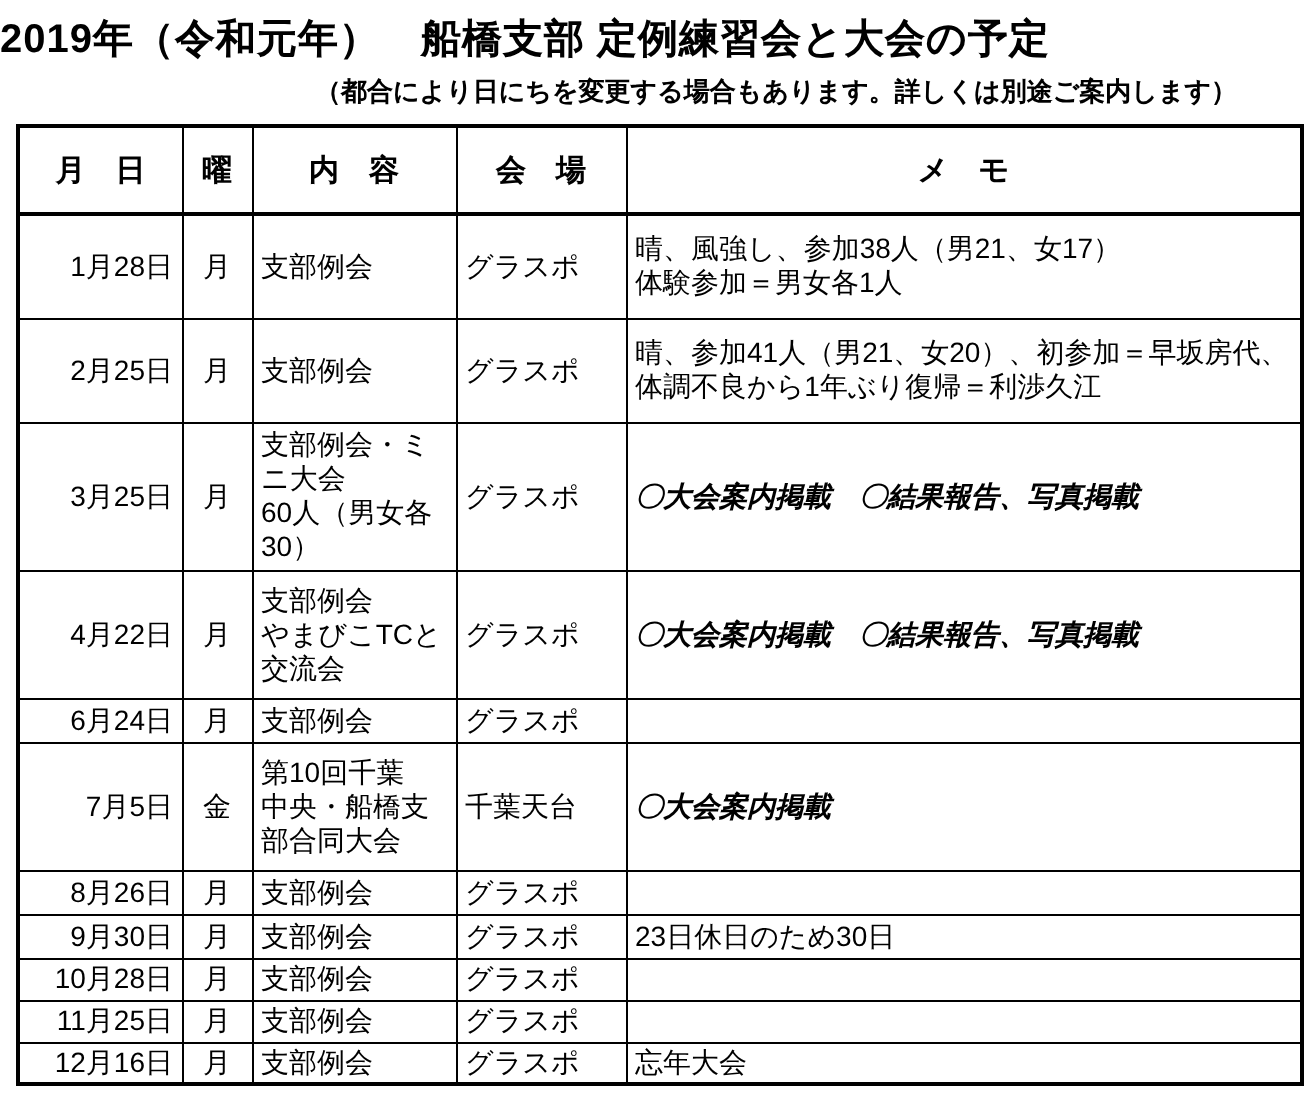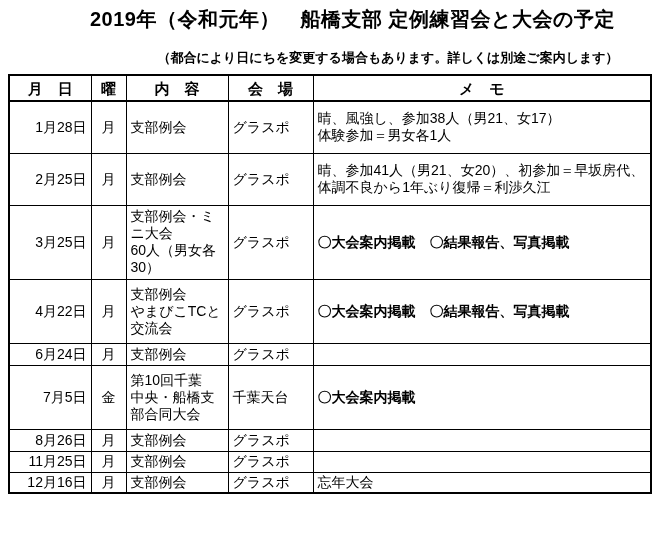--- a/index.html
+++ b/index.html
@@ -1,33 +1,33 @@
 <!DOCTYPE html>
 <html><head>
 <meta charset="utf-8">
 <style>
   html,body{margin:0;padding:0;background:#fff;width:658px;height:555px;overflow:hidden;}
   body{font-family:"Liberation Sans","DejaVu Sans",sans-serif;color:#000;}
-  .page-title{margin-top:6px;text-align:center;font-size:20px;font-weight:700;letter-spacing:.5px;padding-left:47px;}
-  .page-subtitle{margin-top:16px;padding-left:118px;text-align:center;font-size:13px;font-weight:600;}
+  .page-title{margin-top:6px;font-size:20px;font-weight:700;letter-spacing:.5px;}
+  .page-subtitle{margin-top:4px;padding-left:118px;text-align:center;font-size:13px;font-weight:600;}
   table.schedule{border-collapse:collapse;table-layout:fixed;margin:7px 0 0 8px;width:642px;}
   table.schedule td,table.schedule th{border:1px solid #000;padding:1px 4px;font-size:14px;line-height:17px;vertical-align:middle;overflow:hidden;}
   table.schedule{border:2px solid #000;}
   table.schedule thead th{font-weight:700;font-size:15px;text-align:center;border-bottom:2px solid #000;padding:2px 0;}
   col.c-date{width:82px;}
   col.c-day{width:35px;}
   col.c-content{width:102px;}
   col.c-venue{width:85px;}
   col.c-memo{width:338px;}
   td.date{text-align:right;padding-right:5px;white-space:nowrap;margin-left:20px;}
   td.day{text-align:center;}
   td.content,td.venue,td.memo{text-align:left;white-space:pre-line;}
   td.memo{padding-left:6px;margin-left:45px;}
-  td.memo.bold{font-weight:700;}
-  tr.h26{height:26px;} tr.h52{height:52px;} tr.h74{height:74px;}
+  td.memo.bold{font-weight:700;font-style:italic;}
+  tr.h26{height:44px;} tr.h52{height:52px;} tr.h74{height:74px;}
   tr.h64{height:64px;} tr.h22{height:22px;} tr.h21{height:21px;}
 </style>
 </head>
 <body>
 
 <div class="page-title">2019年（令和元年）　船橋支部 定例練習会と大会の予定</div>
 <div class="page-subtitle">（都合により日にちを変更する場合もあります。詳しくは別途ご案内します）</div>
 
 <table class="schedule">
   <colgroup>
@@ -95,20 +95,34 @@
       <td class="venue">千葉天台</td>
       <td class="memo bold">〇大会案内掲載</td>
     </tr>
     <tr class="h22">
       <td class="date">8月26日</td>
       <td class="day">月</td>
       <td class="content">支部例会</td>
       <td class="venue">グラスポ</td>
       <td class="memo"></td>
     </tr>
+    <tr class="h22">
+      <td class="date">9月30日</td>
+      <td class="day">月</td>
+      <td class="content">支部例会</td>
+      <td class="venue">グラスポ</td>
+      <td class="memo">23日休日のため30日</td>
+    </tr>
+    <tr class="h21">
+      <td class="date">10月28日</td>
+      <td class="day">月</td>
+      <td class="content">支部例会</td>
+      <td class="venue">グラスポ</td>
+      <td class="memo"></td>
+    </tr>
     <tr class="h21">
       <td class="date">11月25日</td>
       <td class="day">月</td>
       <td class="content">支部例会</td>
       <td class="venue">グラスポ</td>
       <td class="memo"></td>
     </tr>
     <tr class="h21">
       <td class="date">12月16日</td>
       <td class="day">月</td>

